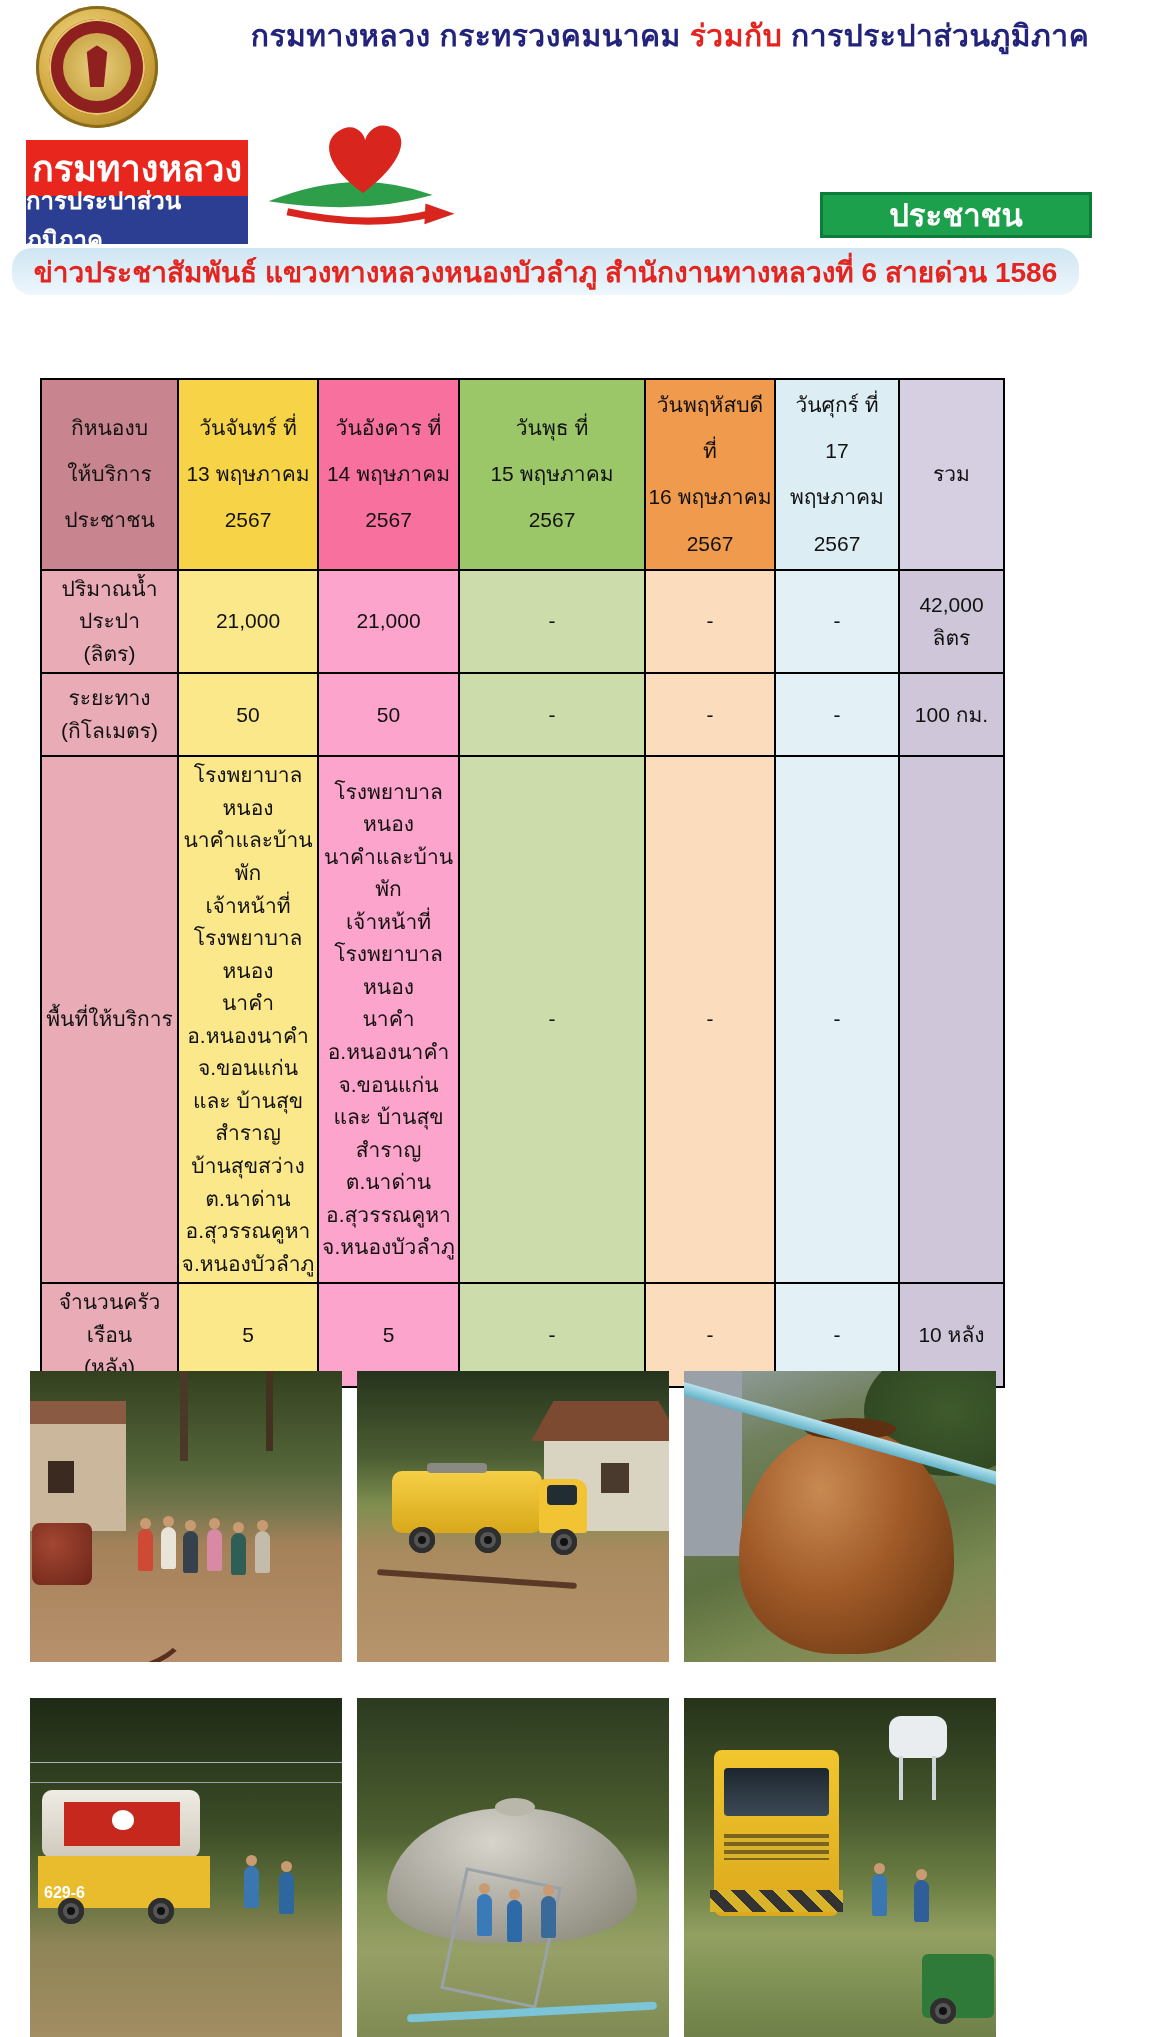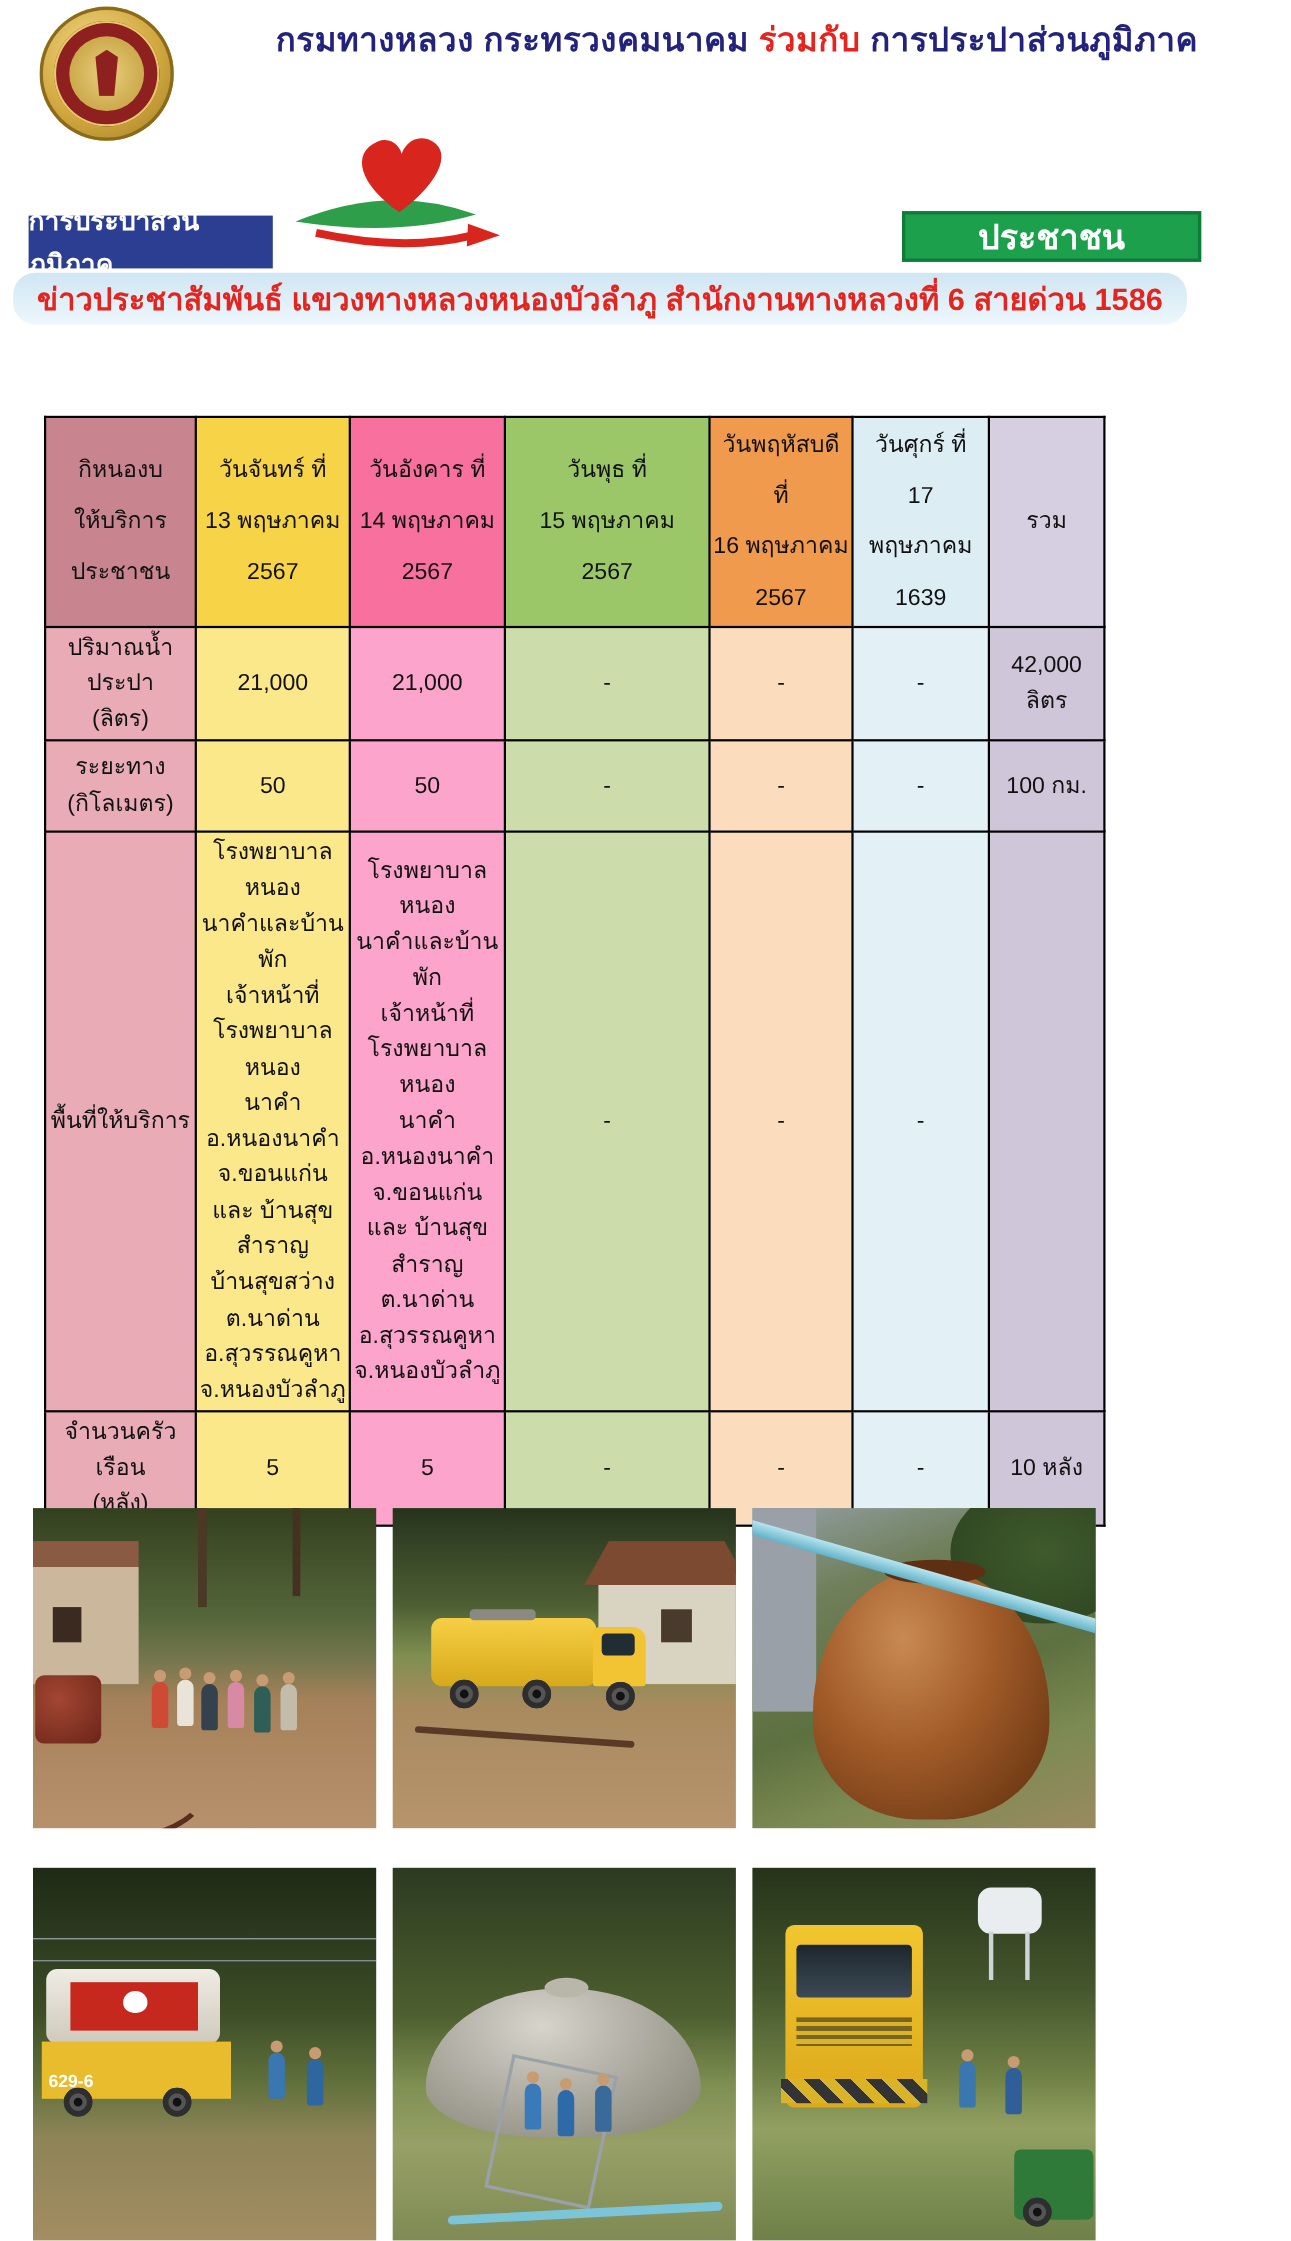--- a/index.html
+++ b/index.html
@@ -75,20 +75,21 @@
 
   <div class="seal">
     <div class="seal-ring"></div>
     <div class="seal-core"></div>
     <div class="seal-emblem"></div>
   </div>
 
   <div class="title1"><span>กรมทางหลวง กระทรวงคมนาคม</span> <span class="red">ร่วมกับ</span> <span>การประปาส่วนภูมิภาค</span></div>
 
 
+  <div class="badge-red">กรมทางหลวง</div>
   <div class="badge-blue">การประปาส่วนภูมิภาค</div>
 
   <svg class="heartlogo" viewBox="0 0 200 130">
     <path d="M12 86 Q95 52 170 80 Q100 100 12 86 Z" fill="#2e9e4a"></path>
     <path d="M103 78 C 68 54 60 26 84 16 C 97 11 104 22 105 27 C 107 20 115 10 128 14 C 150 22 141 50 103 78 Z" fill="#d8261e"></path>
     <path d="M30 96 Q 108 113 168 98" stroke="#d8261e" stroke-width="7" fill="none"></path>
     <path d="M163 88 L191 98 L162 108 Z" fill="#d8261e"></path>
   </svg>
 
   <div class="badge-green">ประชาชน</div>
@@ -118,21 +119,21 @@
 14 พฤษภาคม
 2567</td>
       <td class="bh4">วันพุธ ที่
 15 พฤษภาคม
 2567</td>
       <td class="bh5">วันพฤหัสบดี ที่
 16 พฤษภาคม
 2567</td>
       <td class="bh6">วันศุกร์ ที่
 17 พฤษภาคม
-1639</td>
+2567</td>
       <td class="bh7">รวม</td>
     </tr>
     <tr style="height:78px">
       <td class="bc1 lbl">ปริมาณน้ำประปา
 (ลิตร)</td>
       <td class="bc2 val">21,000</td>
       <td class="bc3 val">21,000</td>
       <td class="bc4 val">-</td>
       <td class="bc5 val">-</td>
       <td class="bc6 val">-</td>

